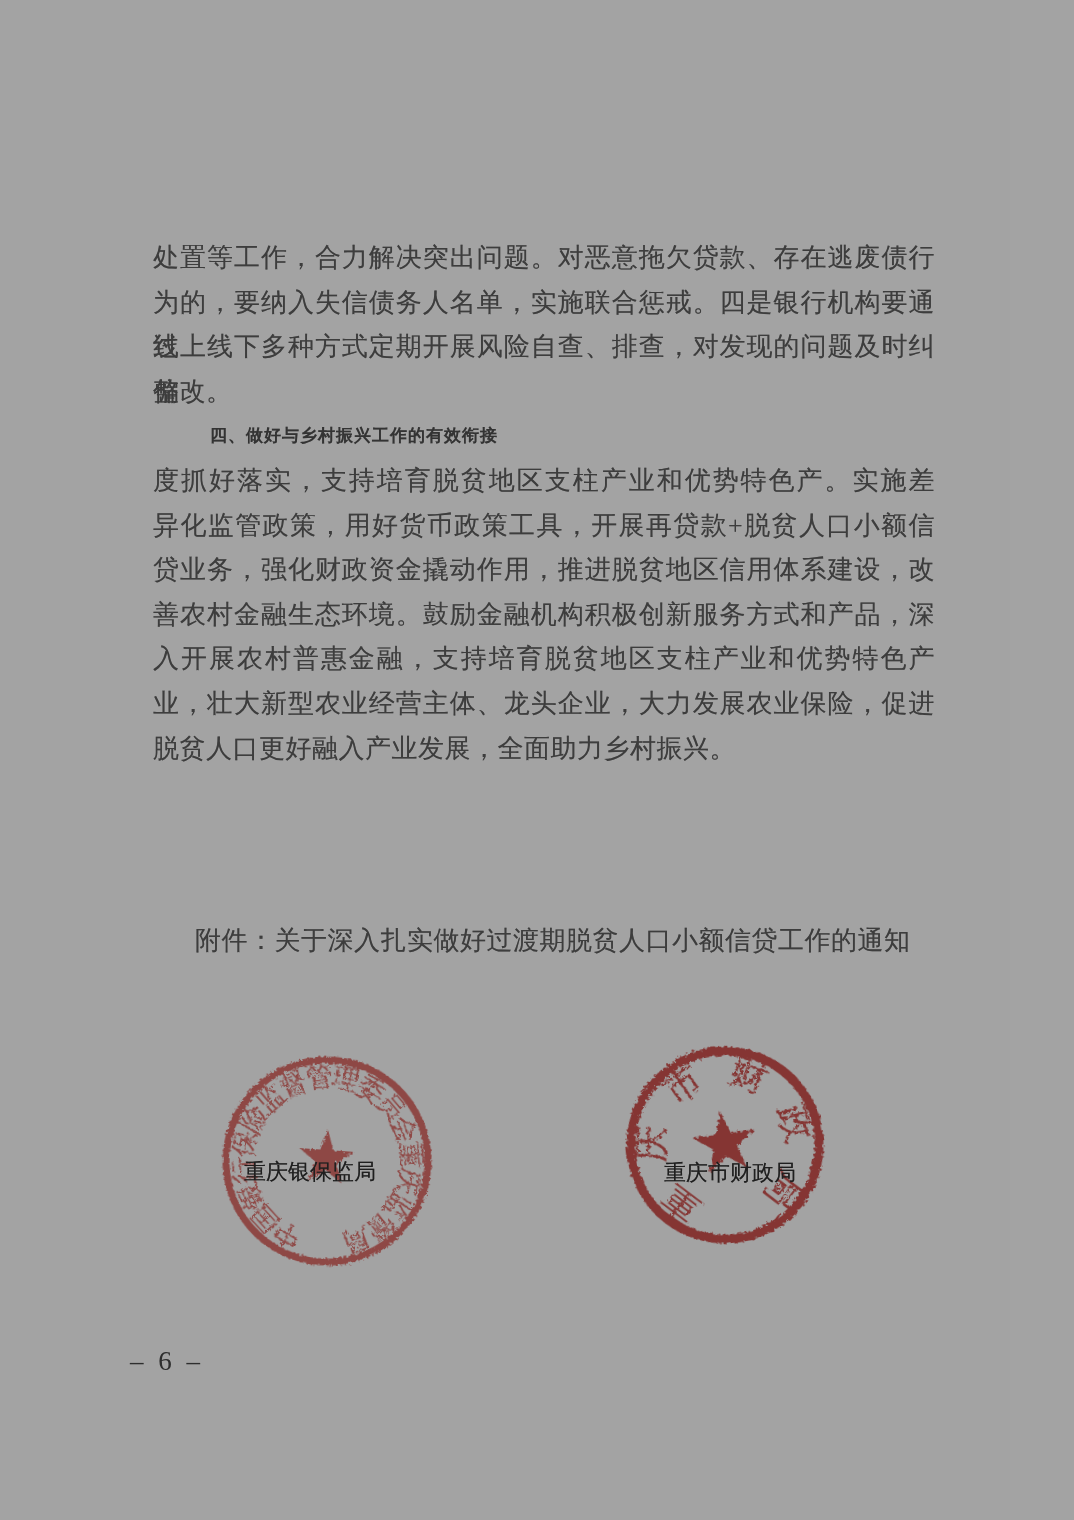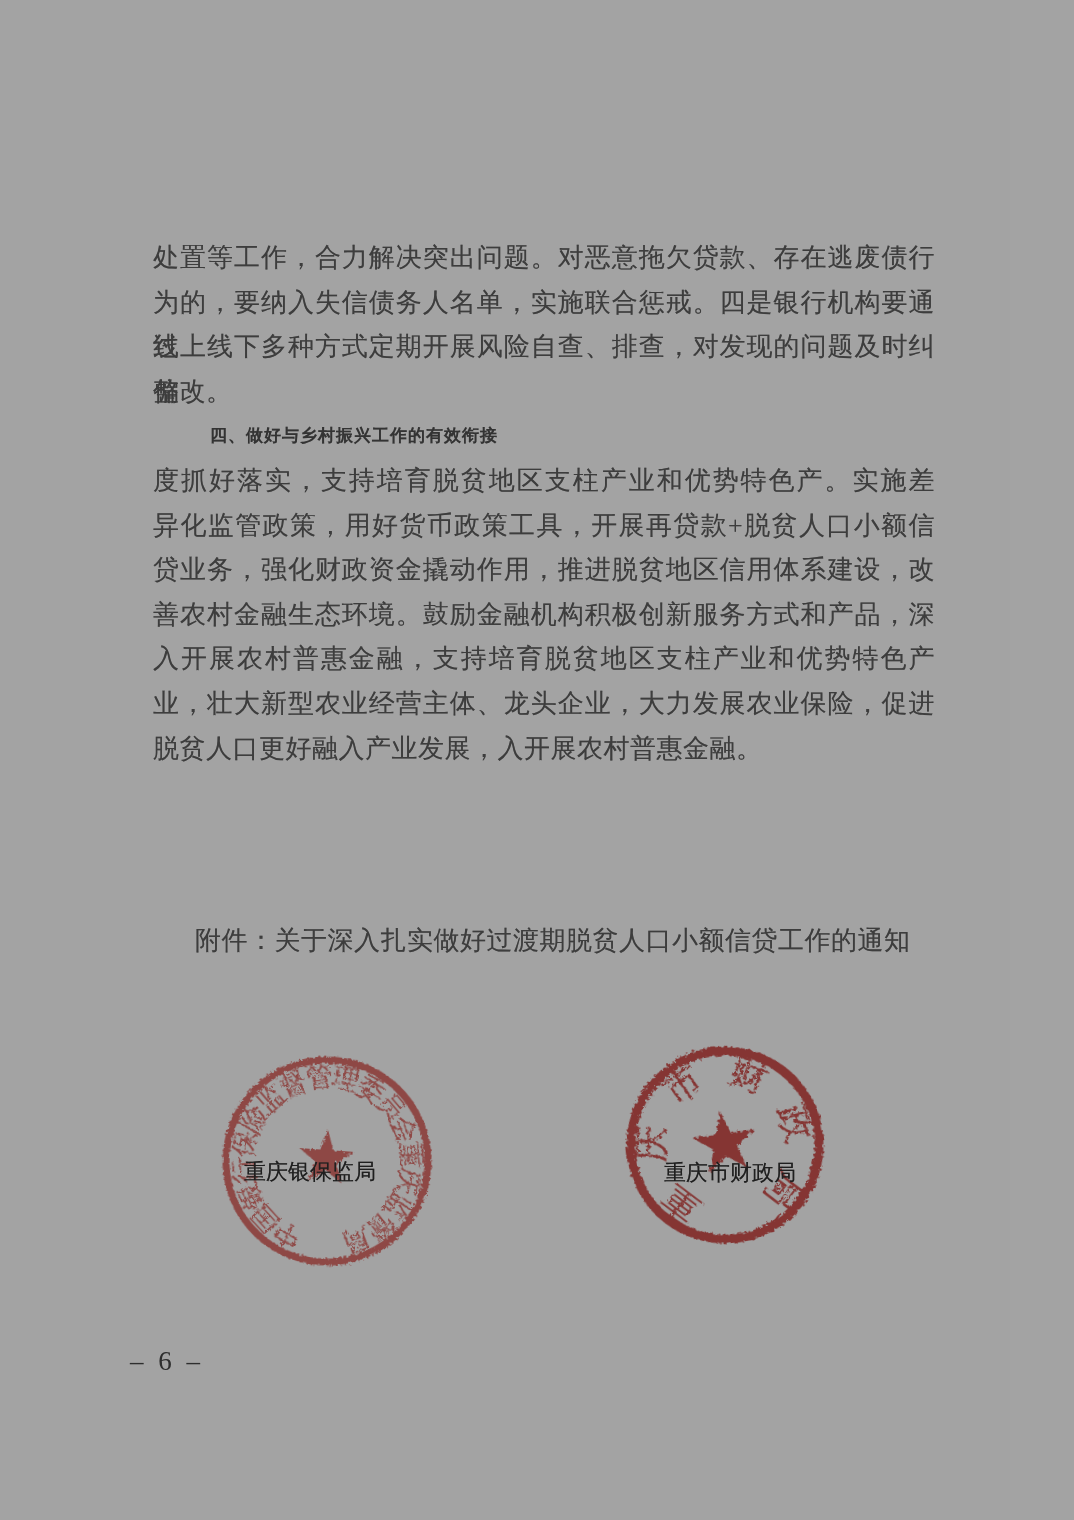--- a/index.html
+++ b/index.html
@@ -78,21 +78,21 @@
     <div class="line l-just">为的，要纳入失信债务人名单，实施联合惩戒。四是银行机构要通过</div>
     <div class="line l-just">线上线下多种方式定期开展风险自查、排查，对发现的问题及时纠偏</div>
     <div class="line">整改。</div>
     <div class="line l-head l-indent">四、做好与乡村振兴工作的有效衔接</div>
     <div class="line l-just">度抓好落实，支持培育脱贫地区支柱产业和优势特色产。实施差</div>
     <div class="line l-just">异化监管政策，用好货币政策工具，开展再贷款+脱贫人口小额信</div>
     <div class="line l-just">贷业务，强化财政资金撬动作用，推进脱贫地区信用体系建设，改</div>
     <div class="line l-just">善农村金融生态环境。鼓励金融机构积极创新服务方式和产品，深</div>
     <div class="line l-just">入开展农村普惠金融，支持培育脱贫地区支柱产业和优势特色产</div>
     <div class="line l-just">业，壮大新型农业经营主体、龙头企业，大力发展农业保险，促进</div>
-    <div class="line">脱贫人口更好融入产业发展，入开展农村普惠金融。</div>
+    <div class="line">脱贫人口更好融入产业发展，全面助力乡村振兴。</div>
   </div>
 
   <div class="attachment">附件：关于深入扎实做好过渡期脱贫人口小额信贷工作的通知</div>
 
   <div class="seal-label seal-label-left">重庆银保监局</div>
   <div class="seal-label seal-label-right">重庆市财政局</div>
 
   <div class="seal seal-left">
     <svg width="214" height="214" viewBox="0 0 214 214">
       <defs>

